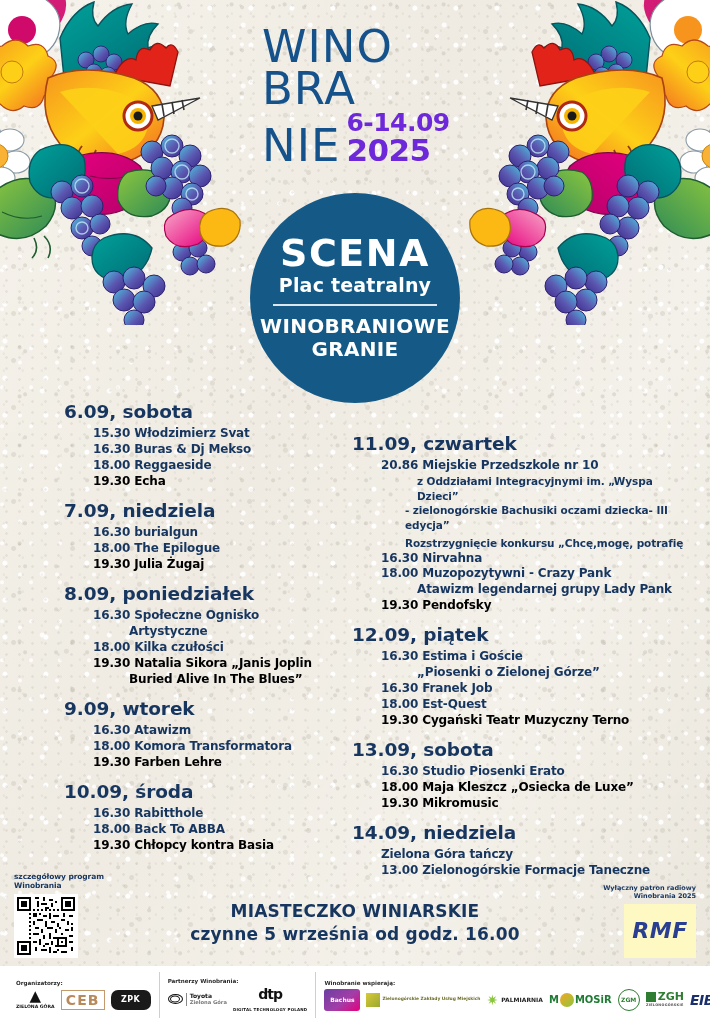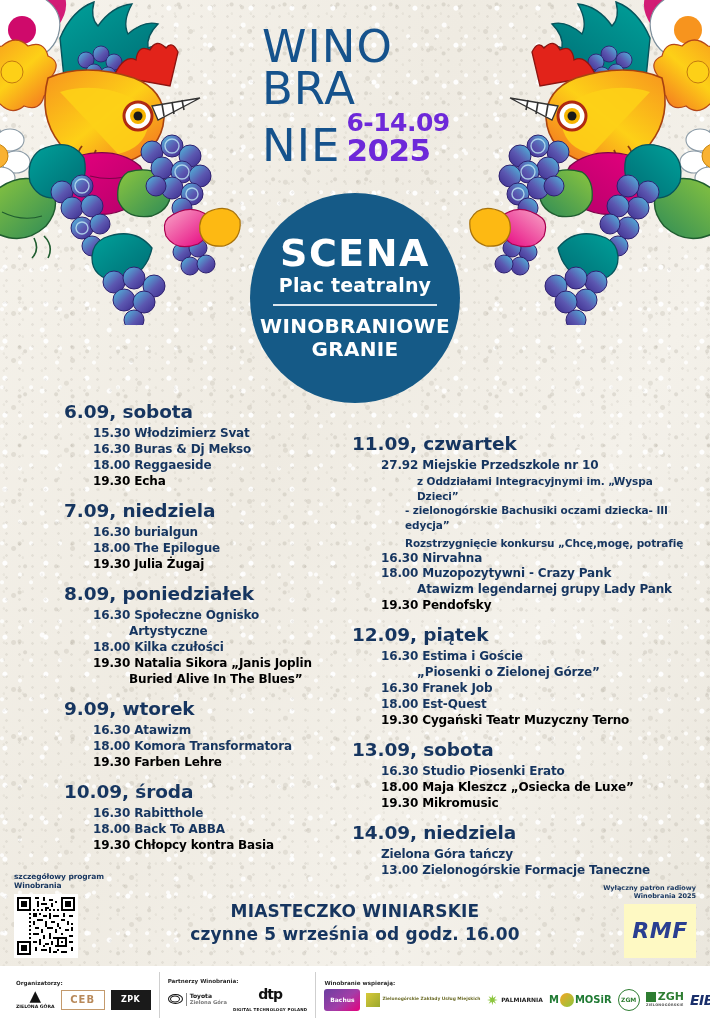--- a/index.html
+++ b/index.html
@@ -250,22 +250,22 @@
   .sp-logos { display: flex; align-items: center; gap: 6px; }
   .logo {
     display: flex; align-items: center; justify-content: center;
     font-family: "DejaVu Sans", sans-serif;
     font-weight: 700;
     white-space: nowrap;
     line-height: 1;
   }
   .logo-zg   { font-size: 4.6px; color: #111; flex-direction: column; gap: 1px; }
   .logo-zg .zg-mark { font-size: 15px; line-height: 1; }
-  .logo-ceb  { width: 44px; height: 20px; border: 1px solid #c49a6c; color: #b8895a; font-size: 10px; letter-spacing: 1px; }
-  .logo-zpk  { width: 40px; height: 20px; background: #1a1a1a; color: #fff; font-size: 8px; letter-spacing: .5px; }
+  .logo-ceb  { width: 44px; height: 20px; border: 1px solid #c49a6c; color: #b8895a; font-size: 14px; letter-spacing: 1px; }
+  .logo-zpk  { width: 40px; height: 20px; background: #1a1a1a; color: #fff; font-size: 8px; letter-spacing: .5px; border-radius: 7px; }
   .logo-toyota { font-size: 6px; color: #111; gap: 3px; }
   .logo-toyota .ellipse {
     width: 15px; height: 10px; border: 1.4px solid #111; border-radius: 50%;
     position: relative;
   }
   .logo-toyota .ellipse::after {
     content: ""; position: absolute; left: 50%; top: 50%;
     width: 8px; height: 5px; border: 1.2px solid #111; border-radius: 50%;
     transform: translate(-50%,-50%);
   }
@@ -591,21 +591,21 @@
           <div class="item"><span>16.30 Rabitthole</span></div>
           <div class="item"><span>18.00 Back To ABBA</span></div>
           <div class="item hl"><span>19.30 Chłopcy kontra Basia</span></div>
         </div>
       </div>
     </div>
   <div class="program col-right" id="col-right">
       <div class="day">
         <div class="day-title">11.09, czwartek</div>
         <div class="day-items">
-          <div class="item"><span>27.92 Miejskie Przedszkole nr 10</span></div>
+          <div class="item"><span>20.86 Miejskie Przedszkole nr 10</span></div>
           <div class="note">z Oddziałami Integracyjnymi im. „Wyspa Dzieci”</div>
           <div class="note gap" style="margin-top: 0px;">- zielonogórskie Bachusiki oczami dziecka- III edycja”</div>
           <div class="note gap">Rozstrzygnięcie konkursu „Chcę,mogę, potrafię</div>
           <div class="item"><span>16.30 Nirvahna</span></div>
           <div class="item"><span>18.00 Muzopozytywni - Crazy Pank</span><span class="cont">Atawizm legendarnej grupy Lady Pank</span></div>
           <div class="item hl"><span>19.30 Pendofsky</span></div>
         </div>
       </div>
       <div class="day">
         <div class="day-title">12.09, piątek</div>

